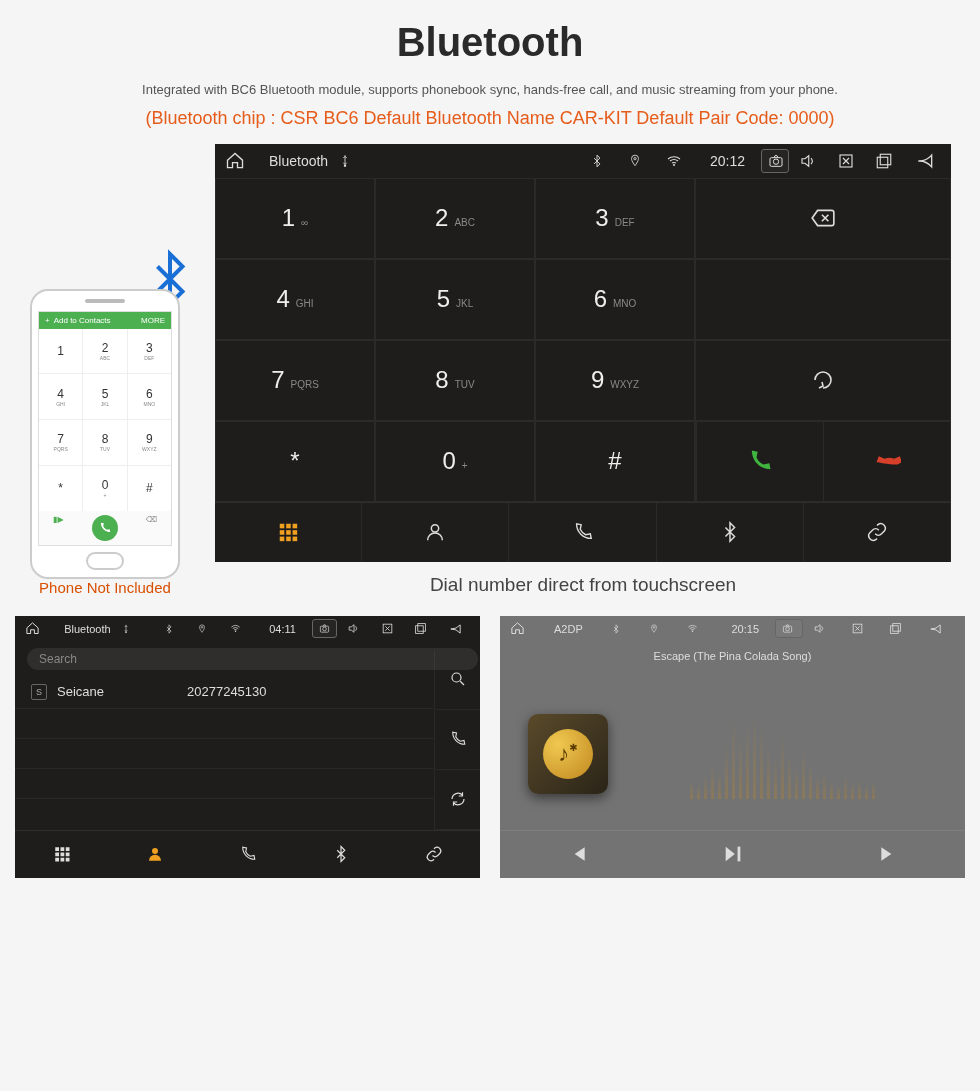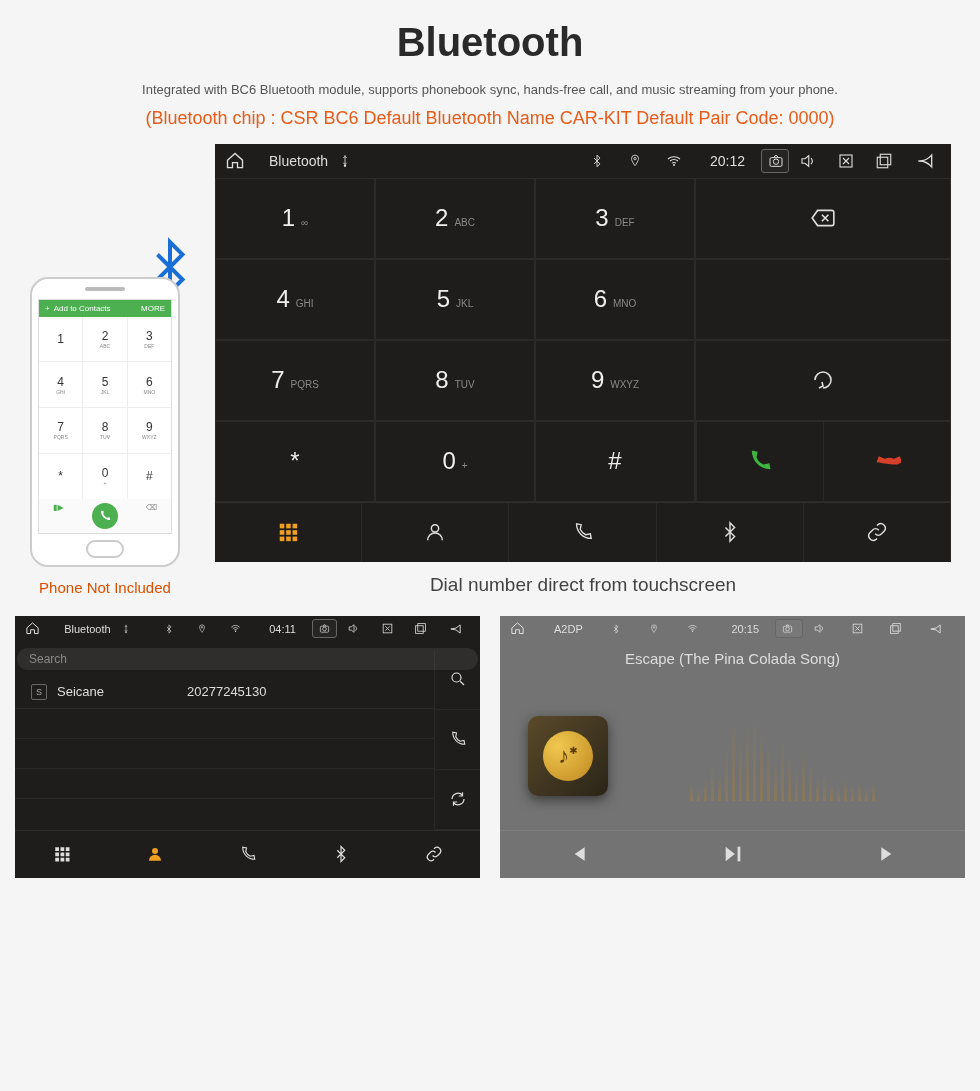--- a/index.html
+++ b/index.html
@@ -105,21 +105,20 @@
   width: 38px; height: 18px; border: 2px solid #ccc; border-radius: 9px;
   margin: 6px auto -18px;
 }
 .bt-icon-float {
   position: absolute;
   top: -40px; right: -20px;
 }
 .phone-caption {
   color: #d94f00;
   font-size: 15px;
-  margin-top: 12px;
 }
 
 .device-screen {
   background: #1e1d1b;
   color: #ddd;
   display: flex;
   flex-direction: column;
   position: relative;
 }
 .main-device {
@@ -197,20 +196,21 @@
   flex-direction: column;
 }
 .small-device {
   height: 262px;
 }
 .search-row {
   display: flex;
   align-items: flex-start;
   padding: 6px 2px;
   gap: 8px;
+  margin-left: 10px;
 }
 .search-box {
   flex: 1;
   background: rgba(255,255,255,0.08);
   border-radius: 12px;
   padding: 4px 12px;
   font-size: 12px;
   color: #888;
 }
 .contact-list { flex: 1; display: flex; flex-direction: column; }
@@ -250,21 +250,21 @@
 }
 
 .music-body {
   flex: 1;
   display: flex;
   flex-direction: column;
   align-items: center;
   padding: 8px;
 }
 .music-title {
-  font-size: 15px;
+  font-size: 11px;
   color: #ddd;
   margin-bottom: 24px;
 }
 .music-vis {
   flex: 1;
   width: 100%;
   position: relative;
   display: flex;
   align-items: center;
   padding-left: 20px;

